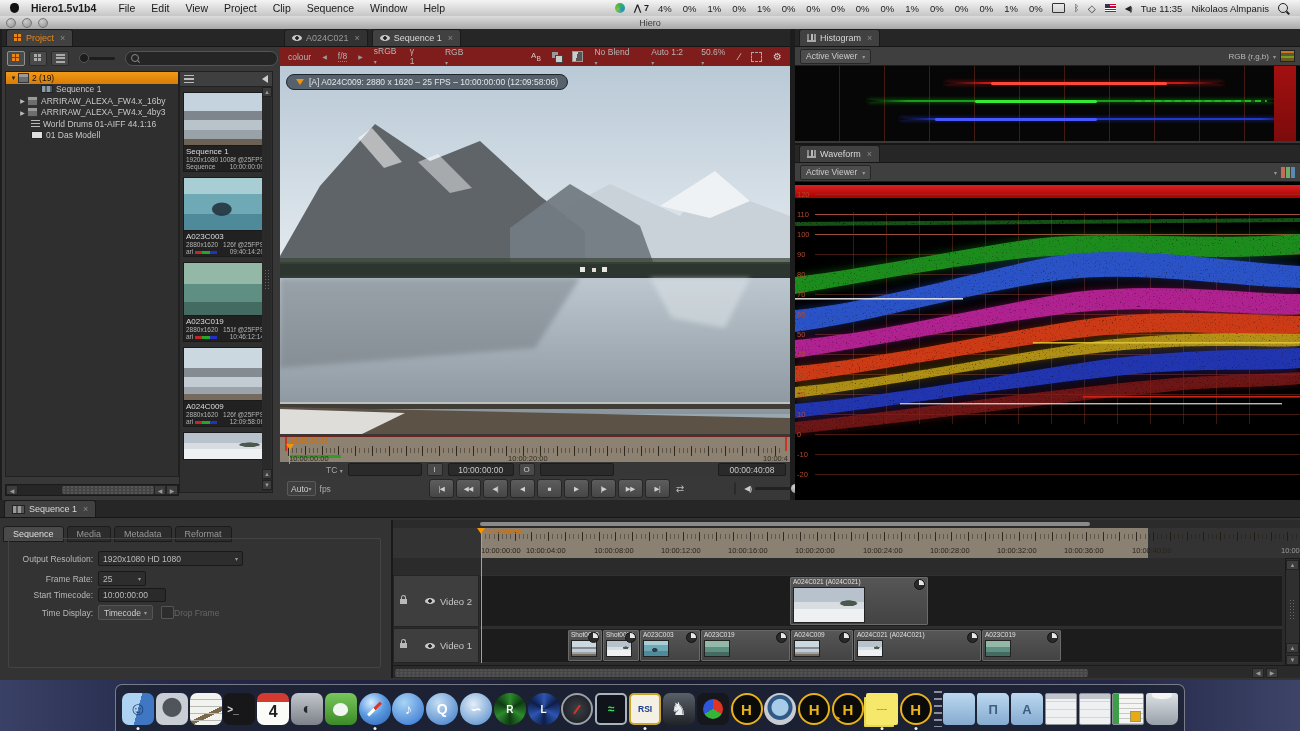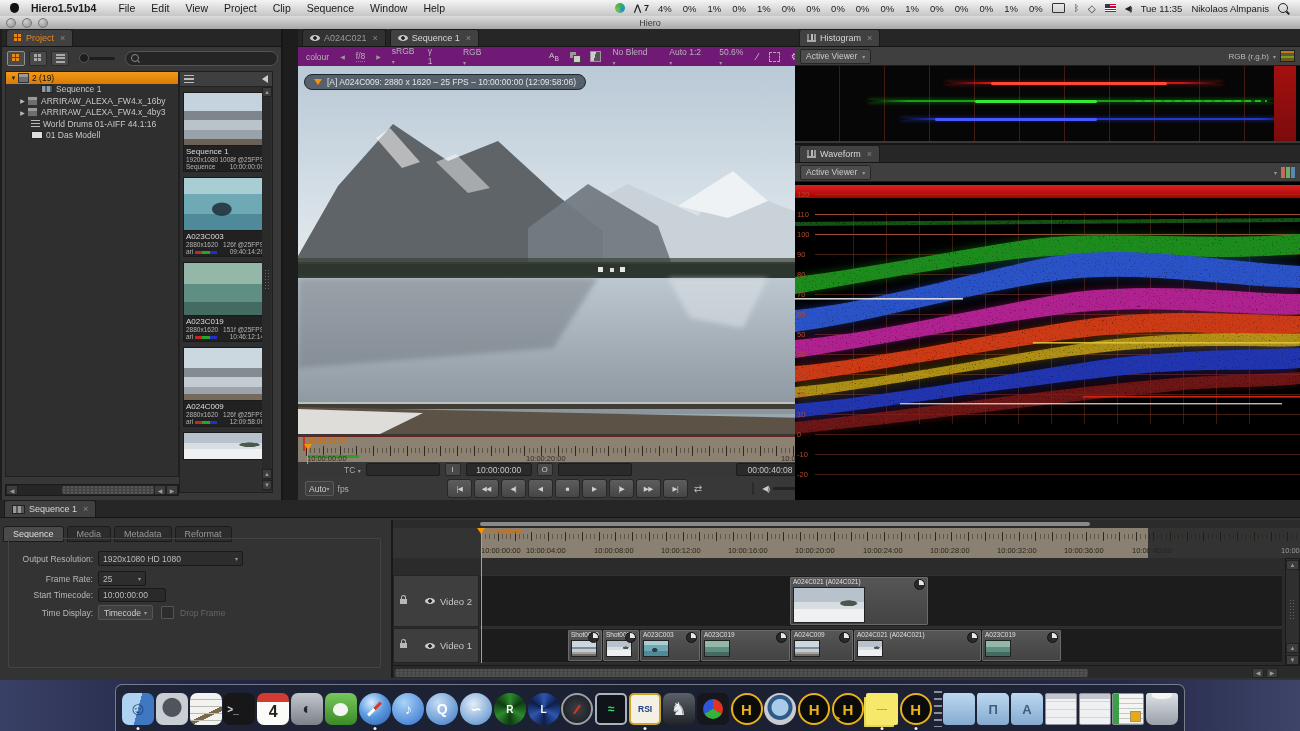--- a/index.html
+++ b/index.html
@@ -88,22 +88,22 @@
   .t-under{background:linear-gradient(180deg,#93b8a8 0 40%,#5f8f82 40% 75%,#446b62 75%);}
   .t-winter{background:radial-gradient(ellipse at 78% 45%,rgba(40,55,40,.8) 0 10%,transparent 12%),linear-gradient(180deg,#b8c2cc 0 40%,#d8dde2 40% 62%,#eef0f2 62%);}
   .cmeta{width:84px;background:#212121;border:1px solid #1a1a1a;border-top:none;font-size:6.5px;color:#b5b5b5;padding:1px 2px;box-sizing:border-box;}
   .cname{font-size:8px;color:#ddd;}
   .crow{display:flex;justify-content:space-between;}
   .strip{height:3px;width:22px;display:inline-block;background:linear-gradient(90deg,#c22626 0 33%,#28a528 33% 66%,#2430c0 66%);vertical-align:middle;}
   #thumb-vscroll{position:absolute;right:1px;top:15px;bottom:1px;width:9px;background:#2a2a2a;}
   #thumb-vscroll .sarrow{width:8px;}
   .vgrip{position:absolute;left:2px;top:45%;width:5px;height:22px;background-image:radial-gradient(#666 0.8px,transparent 1px);background-size:3px 3px;}
   
-  #viewer{left:298px;top:29px;width:510px;height:471px;}
-  #vtoolbar{position:absolute;left:0;top:18px;right:0;height:19px;background:#701a75;border-bottom:1px solid #1c1c1c;
+  #viewer{left:280px;top:29px;width:510px;height:471px;}
+  #vtoolbar{position:absolute;left:0;top:18px;right:0;height:19px;background:#7f1d1d;border-bottom:1px solid #1c1c1c;
     display:flex;align-items:center;font-size:8.5px;color:#b5b5b5;gap:11px;padding:0 8px;}
   .und{border-bottom:1px dotted #888;}
   .ddn{font-size:6px;color:#999;}
   .tb-ic-ab{font-size:8px;color:#ccc;letter-spacing:0;}
   .tb-ic-layers{width:10px;height:9px;position:relative;}
   .tb-ic-layers::before{content:"";position:absolute;left:0;top:0;width:6px;height:6px;background:#999;}
   .tb-ic-layers::after{content:"";position:absolute;left:3px;top:3px;width:6px;height:6px;background:#ccc;border:1px solid #444;}
   .tb-ic-wipe{width:11px;height:9px;border:1px solid #999;background:linear-gradient(105deg,#ccc 0 45%,#555 45%);}
   .tb-ic-pen{color:#ccc;font-size:10px;transform:rotate(0deg);}
   .tb-ic-guides{width:10px;height:8px;border:1px dashed #aaa;}
@@ -167,21 +167,21 @@
   #tl-left{position:absolute;left:0;top:20px;width:391px;height:158px;background:#333;border-right:2px solid #191919;}
   .stab{display:inline-block;background:#2c2c2c;color:#999;font-size:9px;padding:2px 9px;border:1px solid #1b1b1b;border-radius:3px 3px 0 0;margin-left:3px;}
   .stab.on{background:#4a4a4a;color:#ddd;}
   #tl-form{position:absolute;left:8px;right:10px;top:18px;bottom:10px;border:1px solid #444;border-radius:2px;}
   .frow{position:absolute;left:0;right:0;display:flex;align-items:center;font-size:8.5px;color:#b8b8b8;}
   .flabel{width:84px;text-align:right;flex:none;margin-right:5px;}
   .dd{height:13px;background:#2d2d2d;border:1px solid #191919;border-radius:2px;color:#bbb;display:flex;align-items:center;justify-content:space-between;padding:0 4px;}
   .field{height:12px;background:#2a2a2a;border:1px solid #191919;border-radius:2px;color:#bbb;display:flex;align-items:center;padding:0 4px;}
   .minibtn{height:13px;background:#3f3f3f;border:1px solid #555;border-radius:2px;color:#ccc;display:flex;align-items:center;gap:3px;padding:0 5px;}
   .chk{width:11px;height:11px;background:#2d2d2d;border:1px solid #555;border-radius:1px;margin-left:8px;}
-  .dim{color:#666;margin-left:6px;}
+  .dim{color:#666;margin-left:0;}
   
   #tl-right{position:absolute;left:393px;top:20px;width:907px;height:158px;background:#2b2b2b;overflow:hidden;}
   #tl-zoombar{position:absolute;left:87px;top:2px;width:610px;height:4px;background:#8a8a8a;border-radius:2px;}
   #tl-curtc{position:absolute;left:4px;top:6px;width:80px;text-align:center;font-size:10.5px;color:#c8c8c8;}
   #ruler{position:absolute;left:0;top:8px;width:907px;height:30px;background:#333;}
   #ruler-tan{position:absolute;left:88px;width:667px;top:0;height:30px;background:#8b8172;}
   #ruler-ticks{position:absolute;left:88px;right:2px;top:4px;height:10px;
     background-image:repeating-linear-gradient(90deg,rgba(30,25,16,.8) 0 1px,transparent 1px 16.8px),repeating-linear-gradient(90deg,rgba(30,25,16,.4) 0 1px,transparent 1px 4.2px);
     background-size:100% 9px,100% 5px;background-repeat:no-repeat;background-position:0 0,0 2px;}
   .rlabel{position:absolute;top:18px;font-size:7.5px;color:#29241c;white-space:nowrap;}

